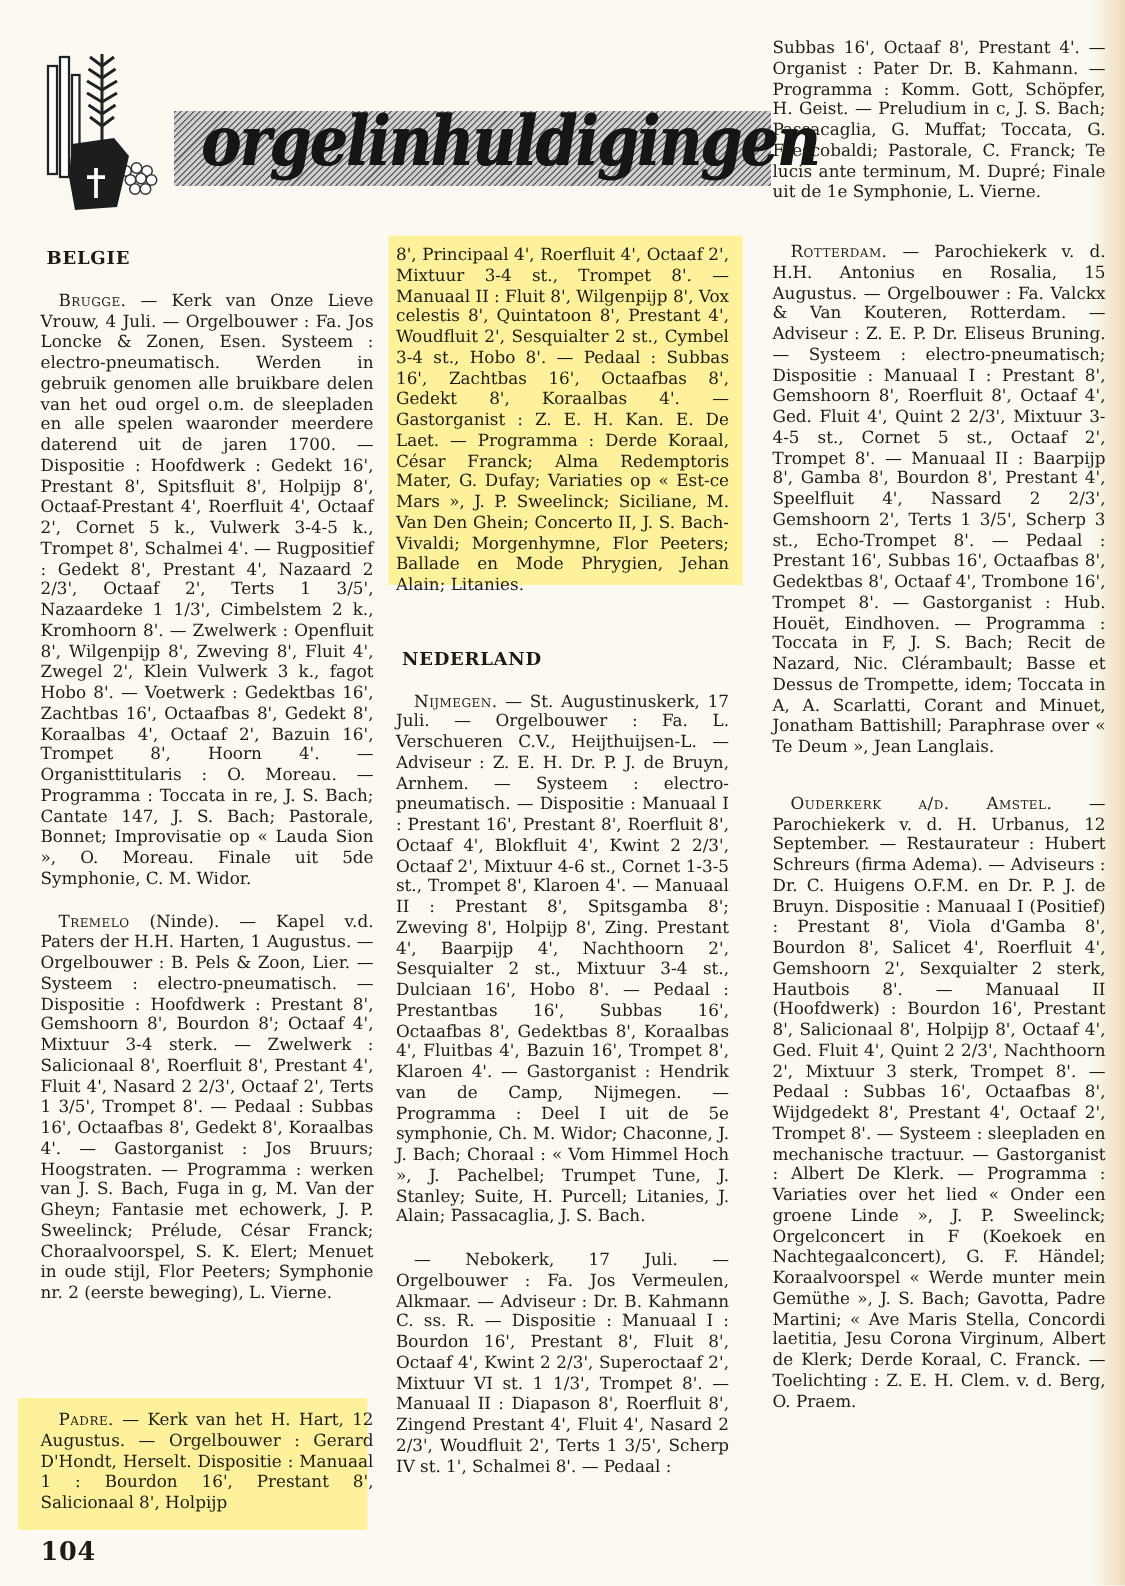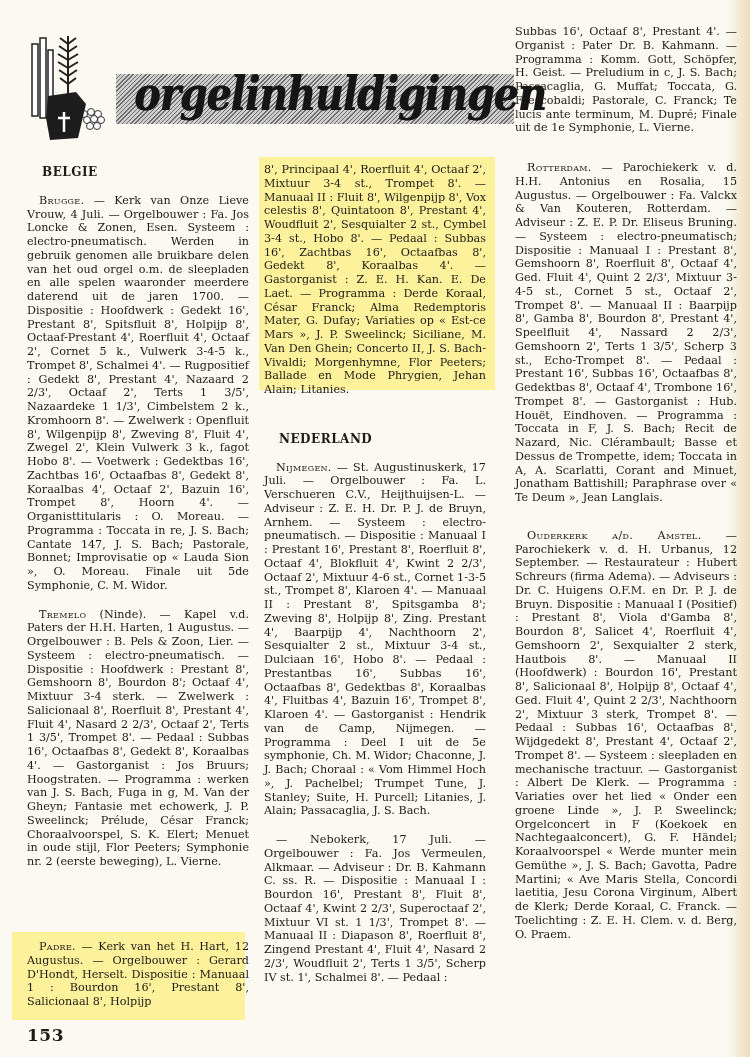--- a/index.html
+++ b/index.html
@@ -40,21 +40,21 @@
     position: absolute; width: 222px;
     font-size: 11.2px; line-height: 13.75px;
     text-align: justify; hyphens: manual;
   }
   .col p { margin: 0; text-indent: 12px; }
   .col p.cont { text-indent: 0; }
   .col .gap { height: 15px; }
   .sc { font-variant: small-caps; letter-spacing: 0.3px; }
   .section-heading {
     font-weight: bold; font-size: 12px; letter-spacing: 0.5px;
-    margin: 0 0 14px 15px;
+    margin: 0 0 14px 4px;
   }
   #col1 { left: 27px; top: 166px; }
   #col2 { left: 264px; top: 163px; }
   #col3 { left: 515px; top: 5px; }
   .hl-box {
     position: absolute; background: #fdf29b;
   }
   #hl-col2 { left: 259px; top: 157px; width: 236px; height: 233px; }
   #hl-col1 { left: 12px; top: 932px; width: 233px; height: 88px; }
   #tienen { left: 27px; top: 940px; }
@@ -99,21 +99,21 @@
   <div class="section-heading">BELGIE</div>
   <p><span class="sc">Brugge.</span><span> — Kerk van Onze Lieve Vrouw, 4 Juli. — Orgelbouwer : Fa. Jos Loncke &amp; Zonen, Esen. Systeem : electro-pneumatisch. Werden in gebruik genomen alle bruikbare delen van het oud orgel o.m. de sleepladen en alle spelen waaronder meerdere daterend uit de jaren 1700. — Dispositie : Hoofdwerk : Gedekt 16', Prestant 8', Spitsfluit 8', Holpijp 8', Octaaf-Prestant 4', Roerfluit 4', Octaaf 2', Cornet 5 k., Vulwerk 3-4-5 k., Trompet 8', Schalmei 4'. — Rugpositief : Gedekt 8', Prestant 4', Nazaard 2 2/3', Octaaf 2', Terts 1 3/5', Nazaardeke 1 1/3', Cimbelstem 2 k., Kromhoorn 8'. — Zwelwerk : Openfluit 8', Wilgenpijp 8', Zweving 8', Fluit 4', Zwegel 2', Klein Vulwerk 3 k., fagot Hobo 8'. — Voetwerk : Gedektbas 16', Zachtbas 16', Octaafbas 8', Gedekt 8', Koraalbas 4', Octaaf 2', Bazuin 16', Trompet 8', Hoorn 4'. — Organisttitularis : O. Moreau. — Programma : Toccata in re, J. S. Bach; Cantate 147, J. S. Bach; Pastorale, Bonnet; Improvisatie op « Lauda Sion », O. Moreau. Finale uit 5de Symphonie, C. M. Widor.</span></p>
   <div class="gap"></div>
   <p><span class="sc">Tremelo</span><span> (Ninde). — Kapel v.d. Paters der H.H. Harten, 1 Augustus. — Orgelbouwer : B. Pels &amp; Zoon, Lier. — Systeem : electro-pneumatisch. — Dispositie : Hoofdwerk : Prestant 8', Gemshoorn 8', Bourdon 8'; Octaaf 4', Mixtuur 3-4 sterk. — Zwelwerk : Salicionaal 8', Roerfluit 8', Prestant 4', Fluit 4', Nasard 2 2/3', Octaaf 2', Terts 1 3/5', Trompet 8'. — Pedaal : Subbas 16', Octaafbas 8', Gedekt 8', Koraalbas 4'. — Gastorganist : Jos Bruurs; Hoogstraten. — Programma : werken van J. S. Bach, Fuga in g, M. Van der Gheyn; Fantasie met echowerk, J. P. Sweelinck; Prélude, César Franck; Choraalvoorspel, S. K. Elert; Menuet in oude stijl, Flor Peeters; Symphonie nr. 2 (eerste beweging), L. Vierne.</span></p>
 </div>
 
 <div class="col" id="tienen">
   <p><span class="sc">Padre.</span><span> — Kerk van het H. Hart, 12 Augustus. — Orgelbouwer : Gerard D'Hondt, Herselt. Dispositie : Manuaal 1 : Bourdon 16', Prestant 8', Salicionaal 8', Holpijp</span></p>
 </div>
 
-<div class="page-number">153</div>
+<div class="page-number">104</div>
 
 <div class="col" id="col2">
   <p class="cont">8', Principaal 4', Roerfluit 4', Octaaf 2', Mixtuur 3-4 st., Trompet 8'. — Manuaal II : Fluit 8', Wilgenpijp 8', Vox celestis 8', Quintatoon 8', Prestant 4', Woudfluit 2', Sesquialter 2 st., Cymbel 3-4 st., Hobo 8'. — Pedaal : Subbas 16', Zachtbas 16', Octaafbas 8', Gedekt 8', Koraalbas 4'. — Gastorganist : Z. E. H. Kan. E. De Laet. — Programma : Derde Koraal, César Franck; Alma Redemptoris Mater, G. Dufay; Variaties op « Est-ce Mars », J. P. Sweelinck; Siciliane, M. Van Den Ghein; Concerto II, J. S. Bach-Vivaldi; Morgenhymne, Flor Peeters; Ballade en Mode Phrygien, Jehan Alain; Litanies.</p>
   <div style="height:36px"></div>
   <div class="section-heading">NEDERLAND</div>
   <p><span class="sc">Nijmegen.</span><span> — St. Augustinuskerk, 17 Juli. — Orgelbouwer : Fa. L. Verschueren C.V., Heijthuijsen-L. — Adviseur : Z. E. H. Dr. P. J. de Bruyn, Arnhem. — Systeem : electro-pneumatisch. — Dispositie : Manuaal I : Prestant 16', Prestant 8', Roerfluit 8', Octaaf 4', Blokfluit 4', Kwint 2 2/3', Octaaf 2', Mixtuur 4-6 st., Cornet 1-3-5 st., Trompet 8', Klaroen 4'. — Manuaal II : Prestant 8', Spitsgamba 8'; Zweving 8', Holpijp 8', Zing. Prestant 4', Baarpijp 4', Nachthoorn 2', Sesquialter 2 st., Mixtuur 3-4 st., Dulciaan 16', Hobo 8'. — Pedaal : Prestantbas 16', Subbas 16', Octaafbas 8', Gedektbas 8', Koraalbas 4', Fluitbas 4', Bazuin 16', Trompet 8', Klaroen 4'. — Gastorganist : Hendrik van de Camp, Nijmegen. — Programma : Deel I uit de 5e symphonie, Ch. M. Widor; Chaconne, J. J. Bach; Choraal : « Vom Himmel Hoch », J. Pachelbel; Trumpet Tune, J. Stanley; Suite, H. Purcell; Litanies, J. Alain; Passacaglia, J. S. Bach.</span></p>
   <div class="gap"></div>
   <p>— Nebokerk, 17 Juli. — Orgelbouwer : Fa. Jos Vermeulen, Alkmaar. — Adviseur : Dr. B. Kahmann C. ss. R. — Dispositie : Manuaal I : Bourdon 16', Prestant 8', Fluit 8', Octaaf 4', Kwint 2 2/3', Superoctaaf 2', Mixtuur VI st. 1 1/3', Trompet 8'. — Manuaal II : Diapason 8', Roerfluit 8', Zingend Prestant 4', Fluit 4', Nasard 2 2/3', Woudfluit 2', Terts 1 3/5', Scherp IV st. 1', Schalmei 8'. — Pedaal :</p>
 </div>
 

